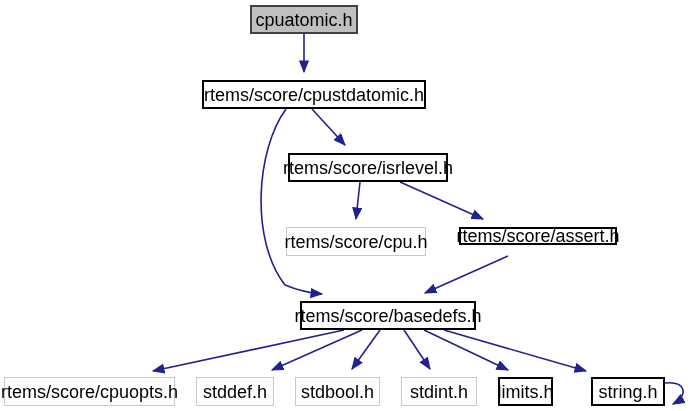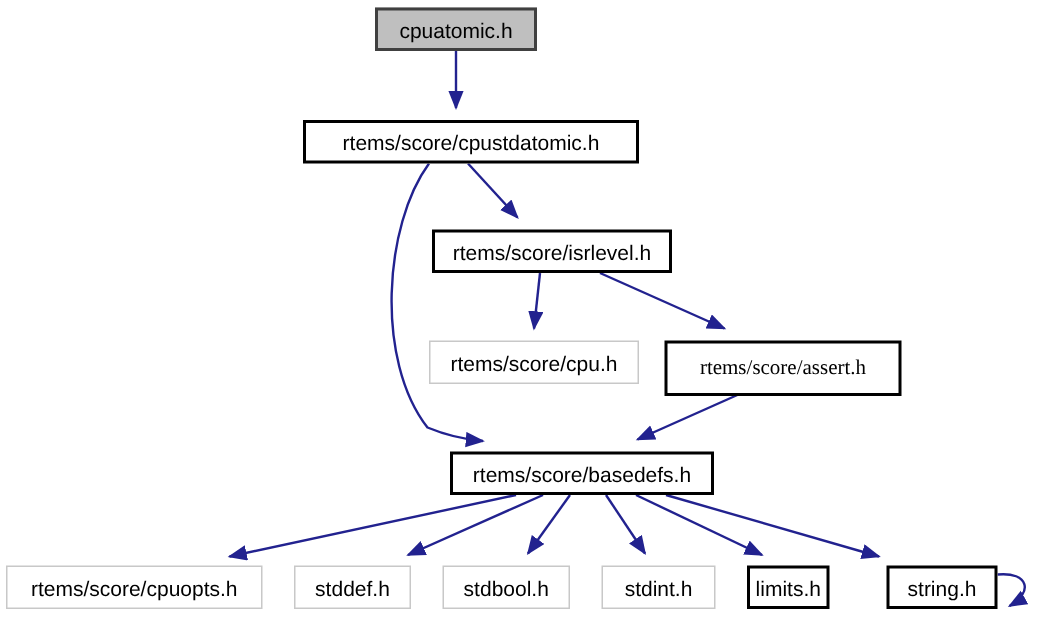--- a/index.html
+++ b/index.html
@@ -23,21 +23,21 @@
     height: 411px;
     pointer-events: none;
   }
   .node {
     position: absolute;
     box-sizing: border-box;
     display: flex;
     align-items: center;
     justify-content: center;
     white-space: nowrap;
-    font-size: 14px;
+    font-size: 18px;
     line-height: 1;
     color: #000000;
     background: #ffffff;
     border: 1px solid #c8c8c8;
     z-index: 2;
   }
   .node.strong {
     border: 2px solid #000000;
   }
   .node.root {
@@ -81,21 +81,21 @@
 
     <path d="M444,330 L586,371" fill="none" stroke="#22228f" stroke-width="1.6" marker-end="url(#arrow)"></path>
 
     <path d="M665,383 C686,381 689,395 673,404" fill="none" stroke="#22228f" stroke-width="1.6" marker-end="url(#arrow)"></path>
   </svg>
 
   <div class="node root" style="left:250px; top:5px;   width:108px; height:29px;">cpuatomic.h</div>
   <div class="node strong" style="left:202px; top:80px;  width:224px; height:29px;">rtems/score/cpustdatomic.h</div>
   <div class="node strong" style="left:288px; top:153px; width:160px; height:29px;text-align:center;">rtems/score/isrlevel.h</div>
   <div class="node" style="left:286px; top:227px; width:140px; height:29px;">rtems/score/cpu.h</div>
-  <div class="node strong" style="left:443px; top:227px; width:158px; height:37px;font-family:Liberation Serif, serif;">rtems/score/assert.h</div>
+  <div class="node strong" style="left:459px; top:227px; width:158px; height:18px;">rtems/score/assert.h</div>
   <div class="node strong" style="left:300px; top:301px; width:176px; height:29px;">rtems/score/basedefs.h</div>
   <div class="node" style="left:4px;   top:377px; width:171px; height:29px;">rtems/score/cpuopts.h</div>
   <div class="node" style="left:196px; top:377px; width:78px;  height:29px;">stddef.h</div>
   <div class="node" style="left:295px; top:377px; width:85px;  height:29px;">stdbool.h</div>
   <div class="node" style="left:401px; top:377px; width:76px;  height:29px;">stdint.h</div>
   <div class="node strong" style="left:498px; top:377px; width:55px;  height:29px;">limits.h</div>
   <div class="node strong" style="left:591px; top:377px; width:74px;  height:29px;">string.h</div>
 
 </div>
 

